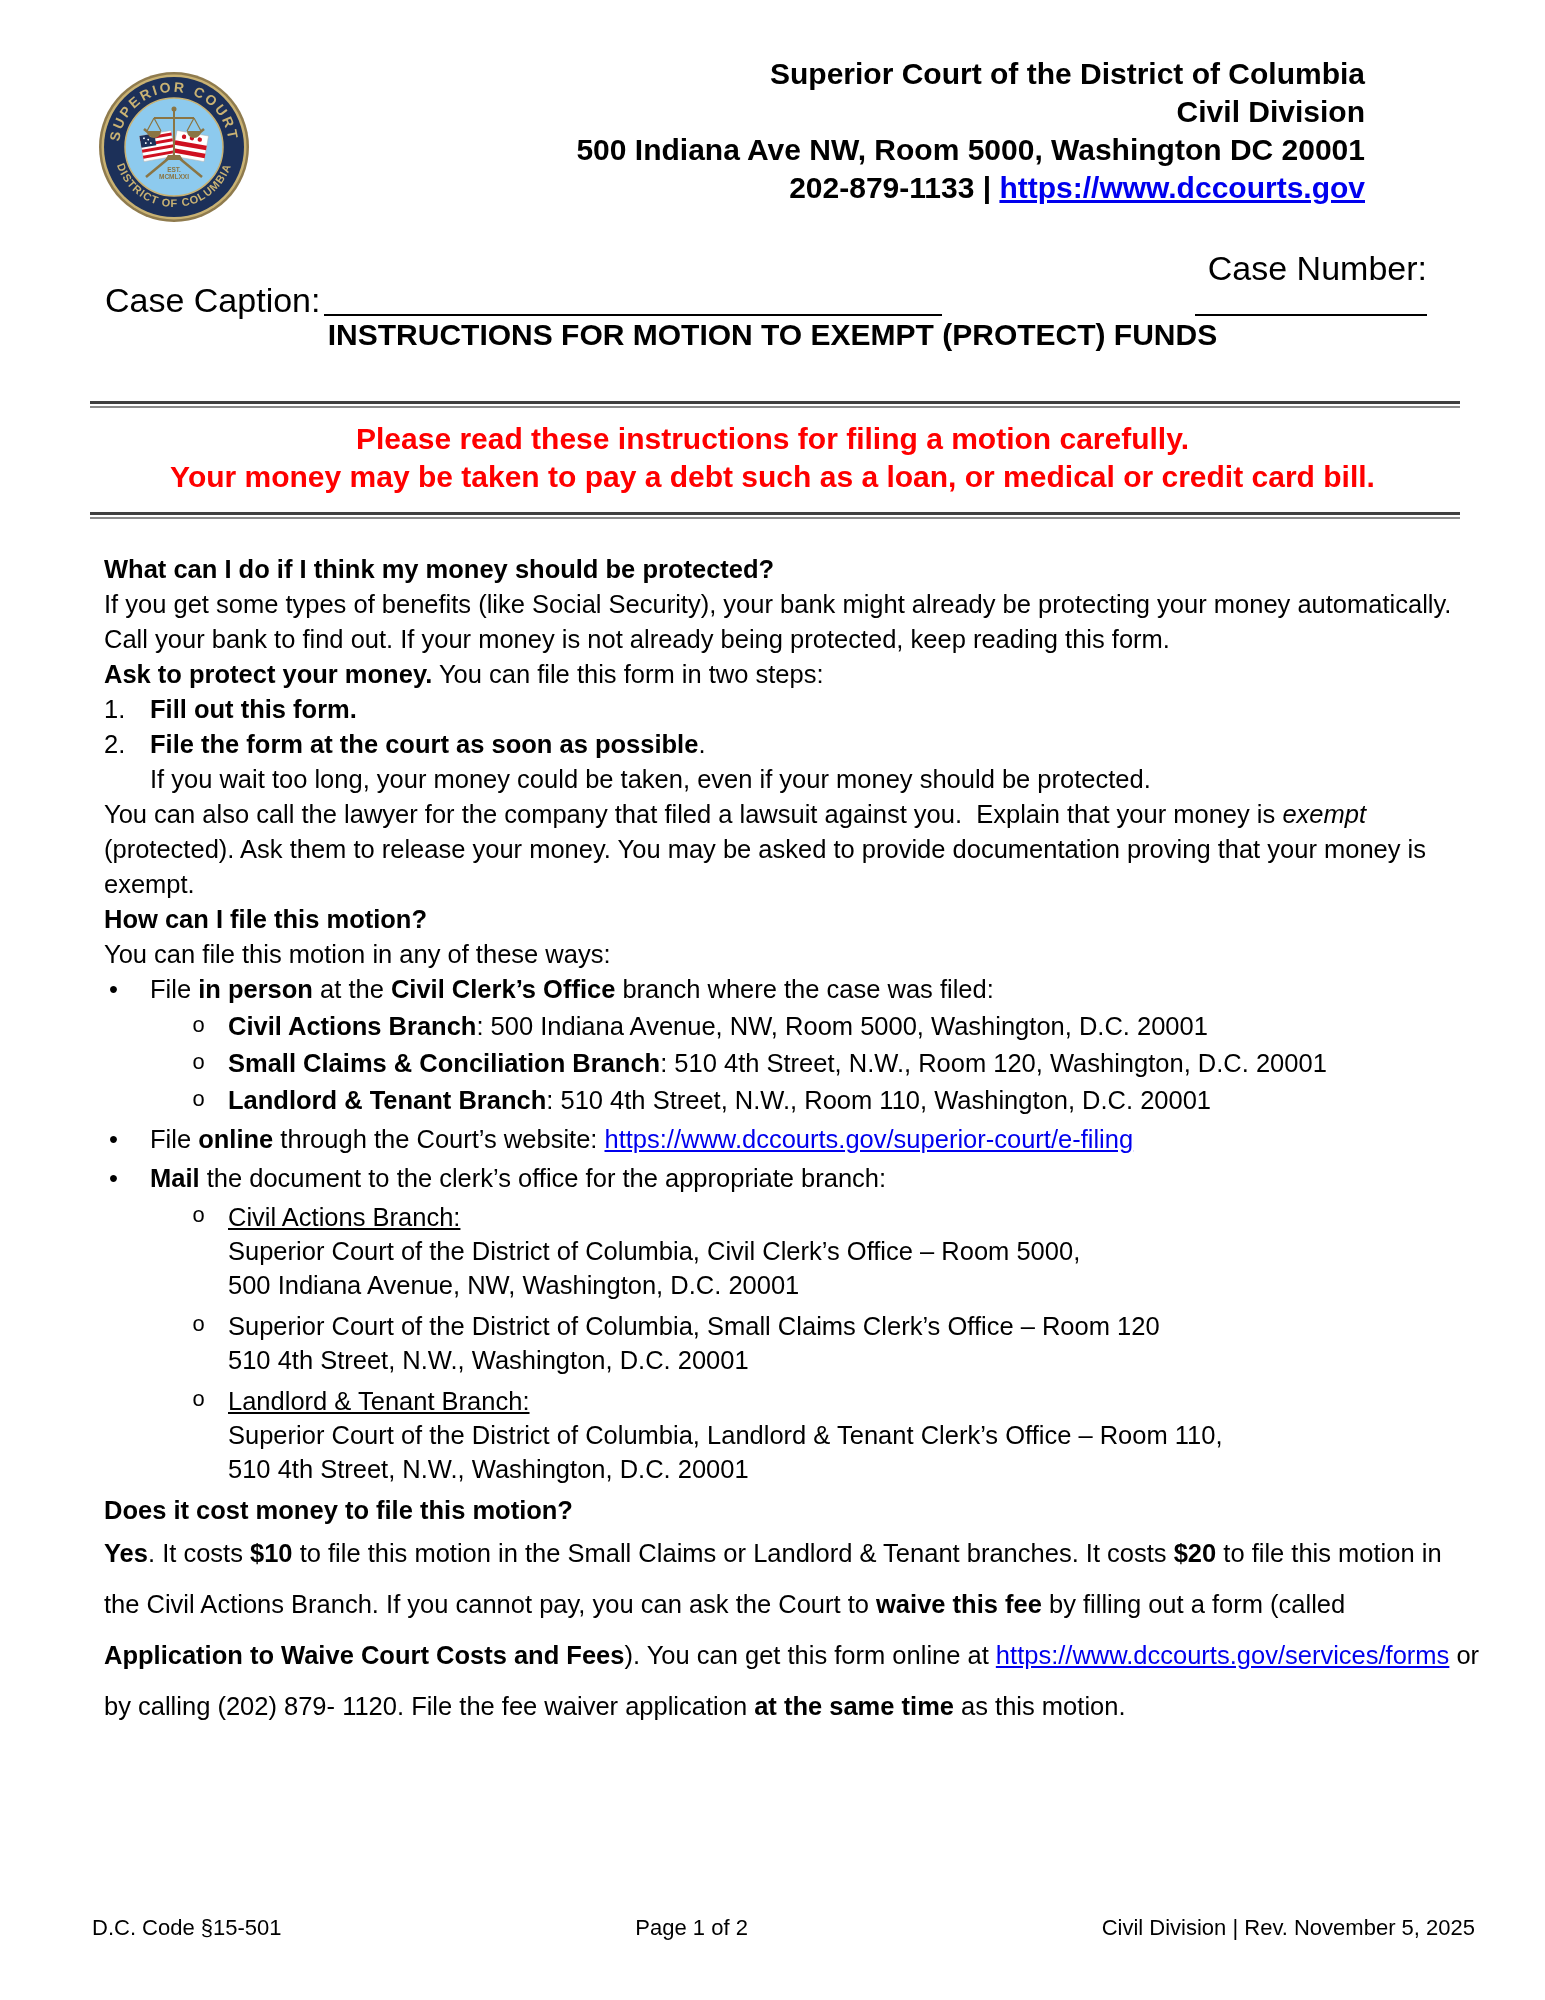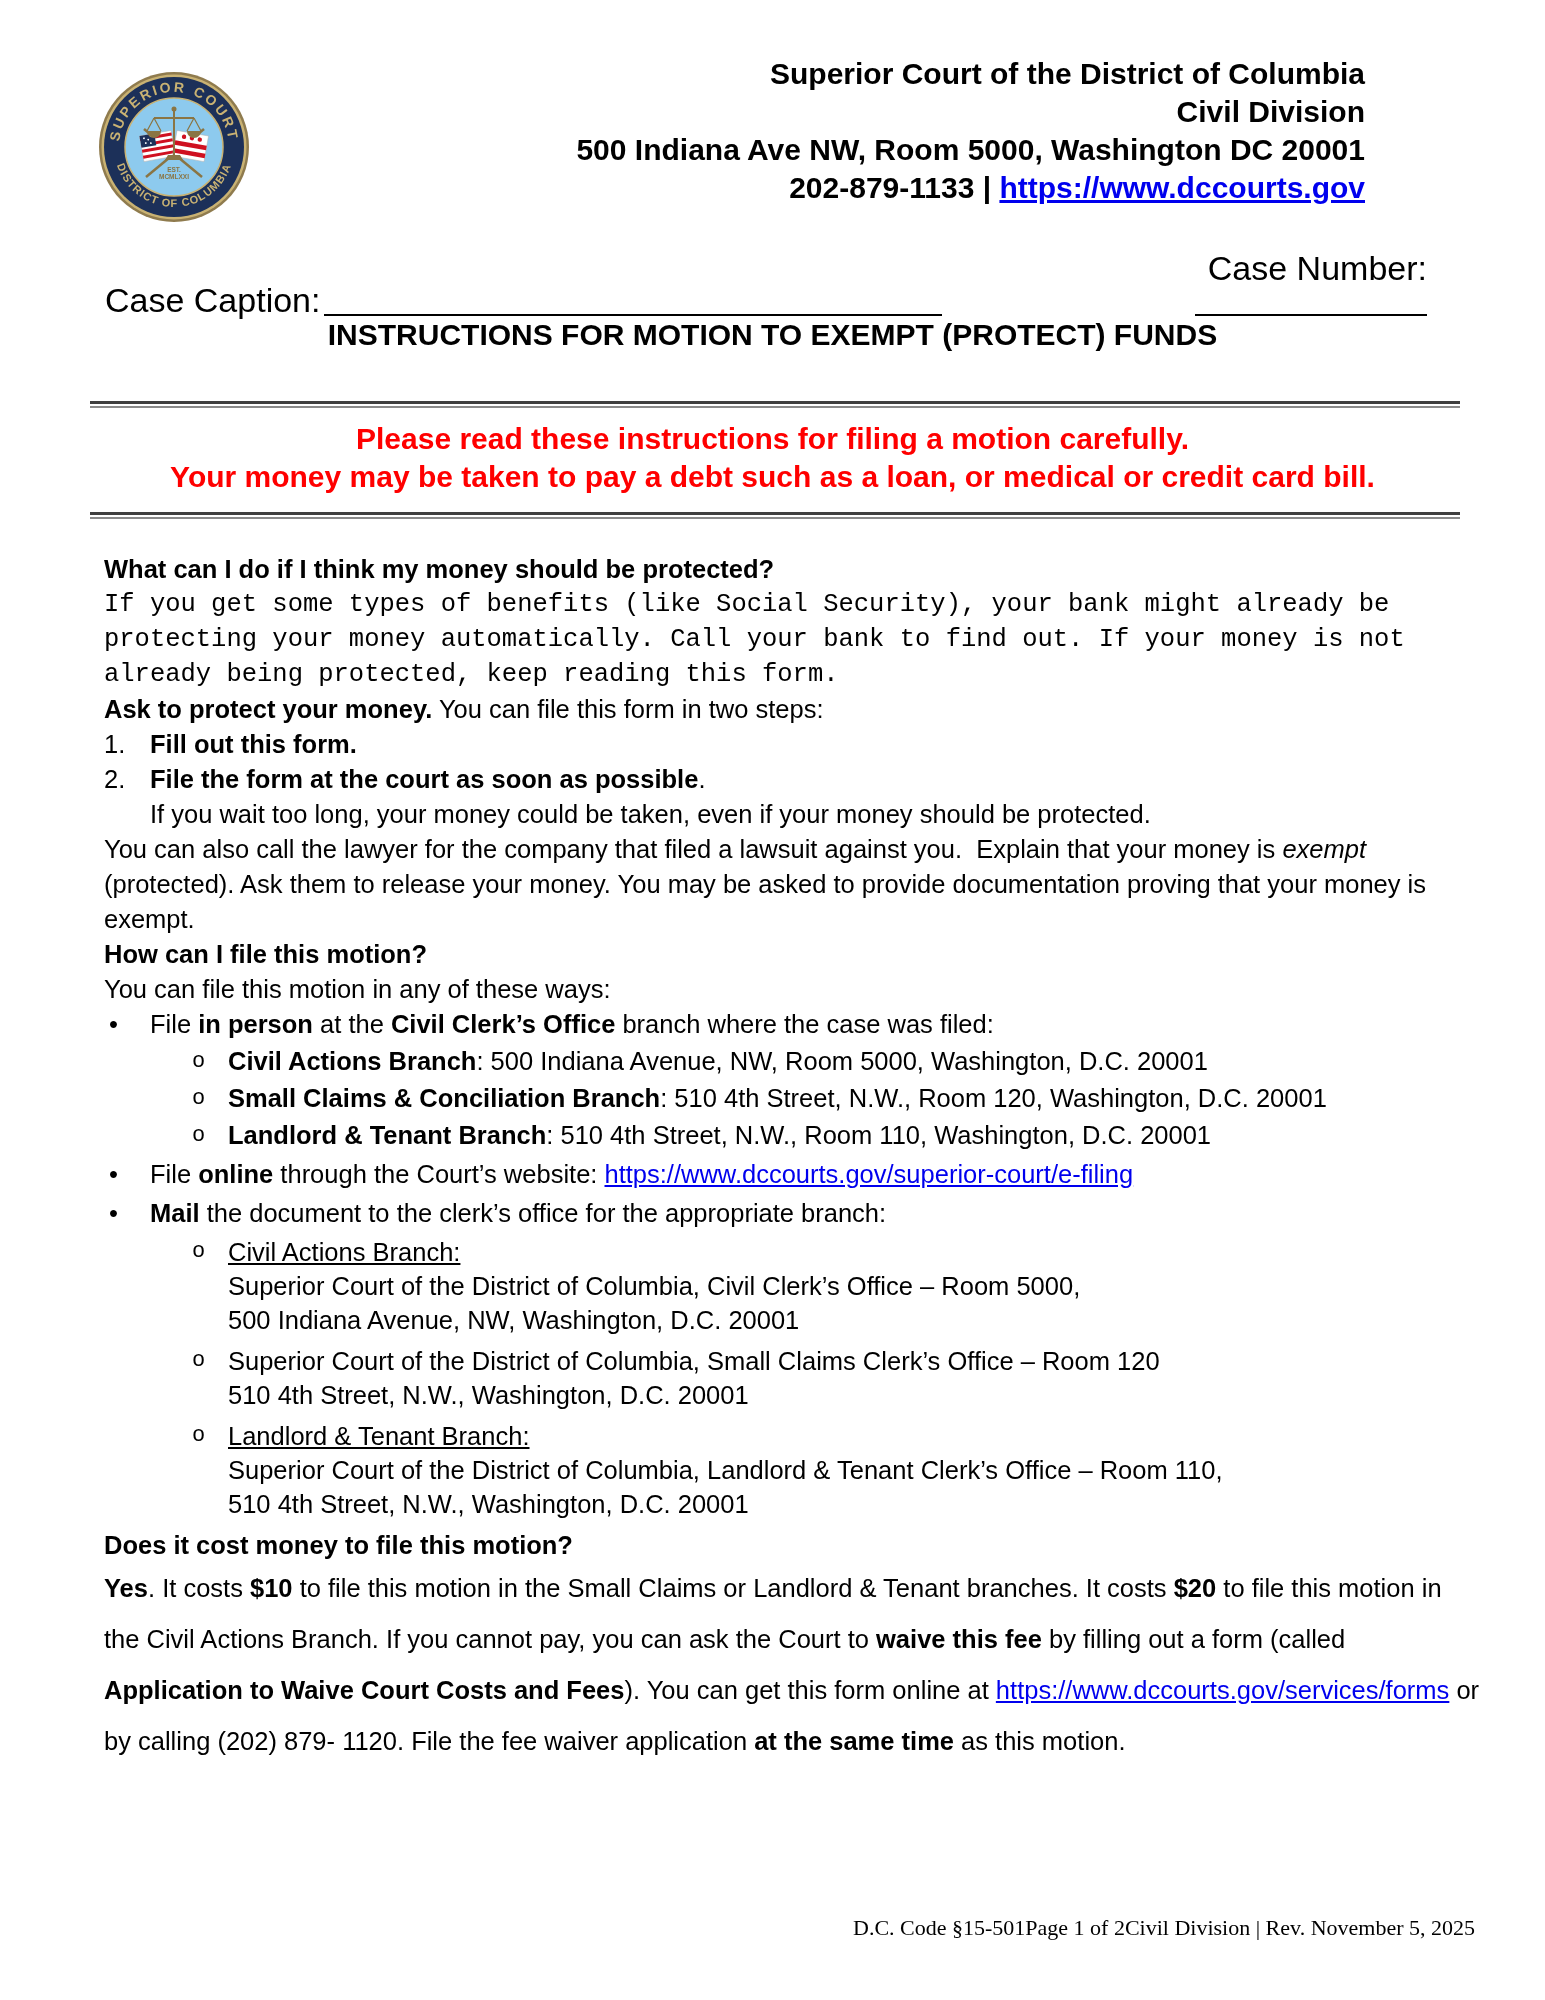--- a/index.html
+++ b/index.html
@@ -20,34 +20,34 @@
   .rule{position:absolute;left:90px;right:85px;height:7px;box-sizing:border-box;
         border-top:3px solid #3f3f3f;border-bottom:2px solid #8a8a8a;}
   #rule1{top:401px;} #rule2{top:512px;}
   .warning{position:absolute;top:420px;left:0;right:0;text-align:center;
            font-size:30px;font-weight:bold;line-height:38px;color:#FF0000;}
   .content{position:absolute;top:552px;left:104px;width:1378px;
            font-size:25.5px;line-height:35px;}
   .content > div{margin:0;}
   .h{font-weight:bold;}
   .b{font-weight:bold;} .i{font-style:italic;} .u{text-decoration:underline;}
-  .mt-p1{margin-top:11px;font-family:Liberation Mono, monospace;} .mt-ask{margin-top:7px;} .mt-ol{margin-top:5px;}
+  .mt-p1{margin-top:11px;} .mt-ask{margin-top:7px;} .mt-ol{margin-top:5px;}
   .mt-lawyer{margin-top:33px;} .mt-how{margin-top:32px;} .mt-ways{margin-top:5px;}
   .mt-ul{margin-top:3px;} .mt-cost-h{margin-top:42px;}
   .mt-cost{margin-top:5px;line-height:51px;}
   .li{display:flex;align-items:flex-start;}
   .mnum{flex:0 0 46px;}
   .m1{flex:0 0 46px;padding-left:5px;box-sizing:border-box;}
   .m2{flex:0 0 36px;font-family:"Liberation Mono","DejaVu Sans Mono",monospace;font-size:22px;}
   .libody{flex:1;}
   .sub{margin-left:88px;}
   .g2{margin-top:2px;} .g4{margin-top:4px;}
   .mail-item{line-height:34px;margin-bottom:7px;}
   .footer{position:absolute;top:1914px;left:92px;right:70px;display:flex;
-          justify-content:flex-end;font-size:22px;line-height:28px;font-family:Liberation Serif, serif;}
+          justify-content:space-between;font-size:22px;line-height:28px;}
 </style>
 </head>
 <body>
 
 <div class="page">
 
   <svg class="seal" width="152" height="152" viewBox="0 0 152 152">
     <circle cx="76" cy="76" r="75" fill="#8f7b4e"></circle>
     <circle cx="76" cy="76" r="72.5" fill="#c9b273"></circle>
     <circle cx="76" cy="76" r="70" fill="#1c3059"></circle>

